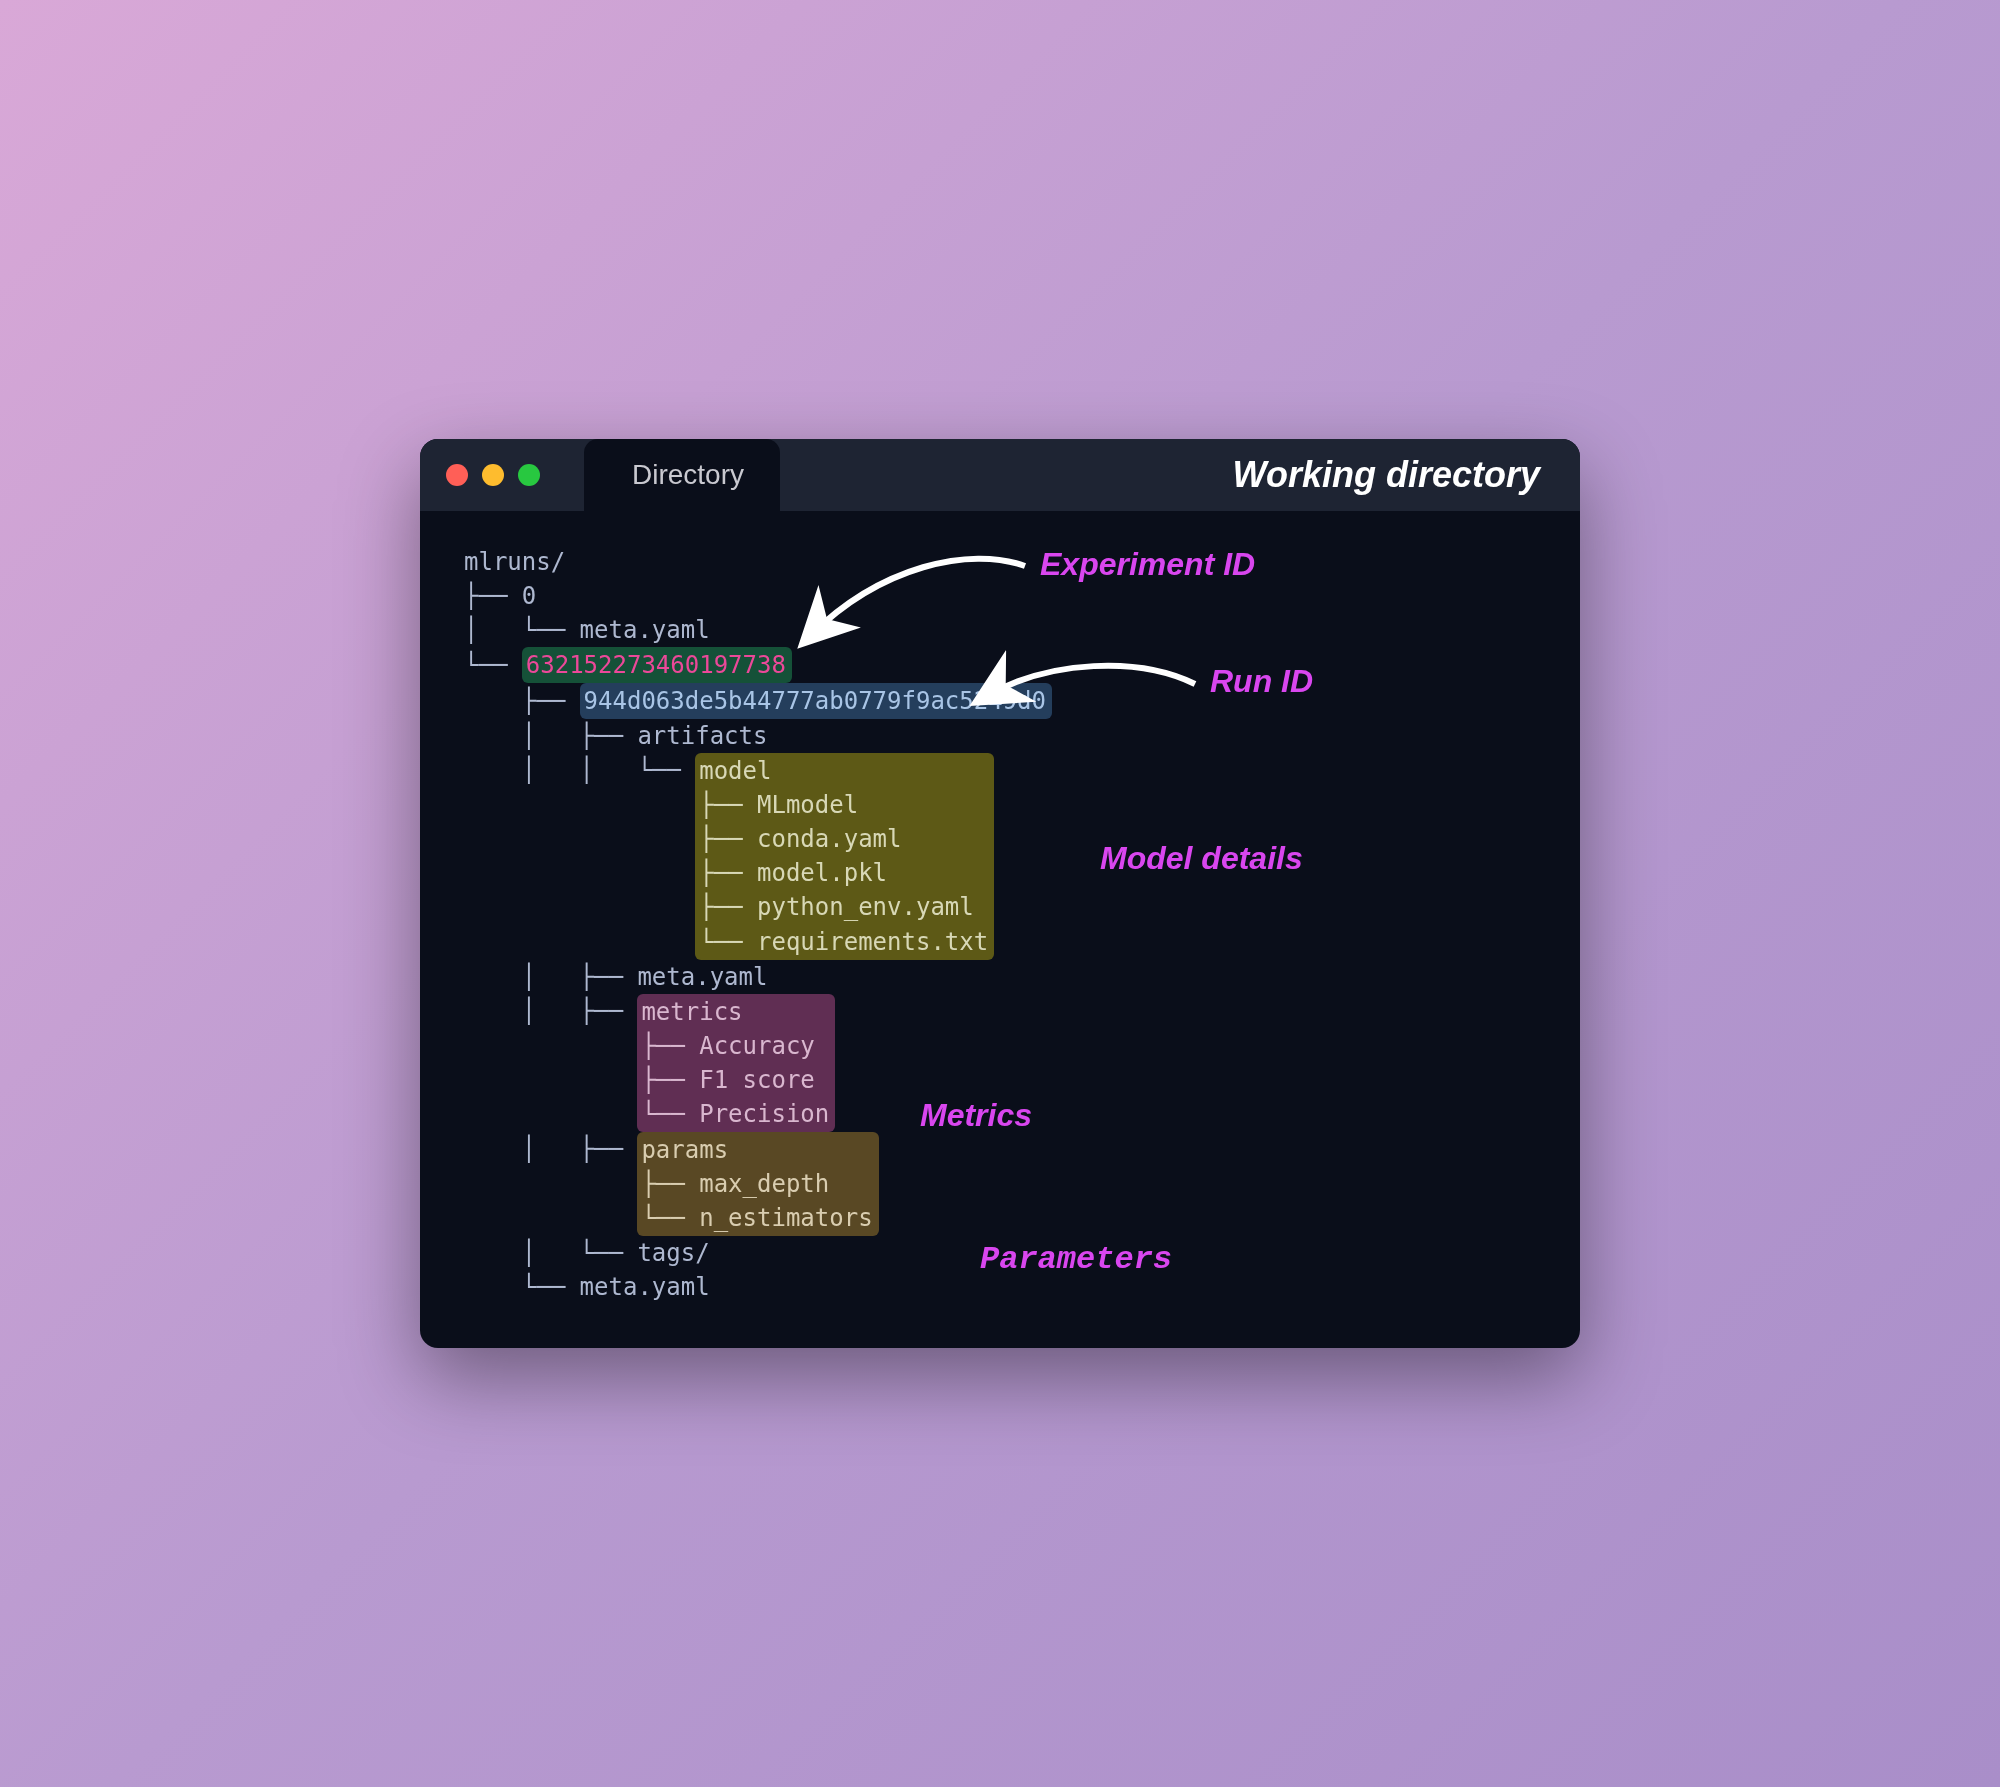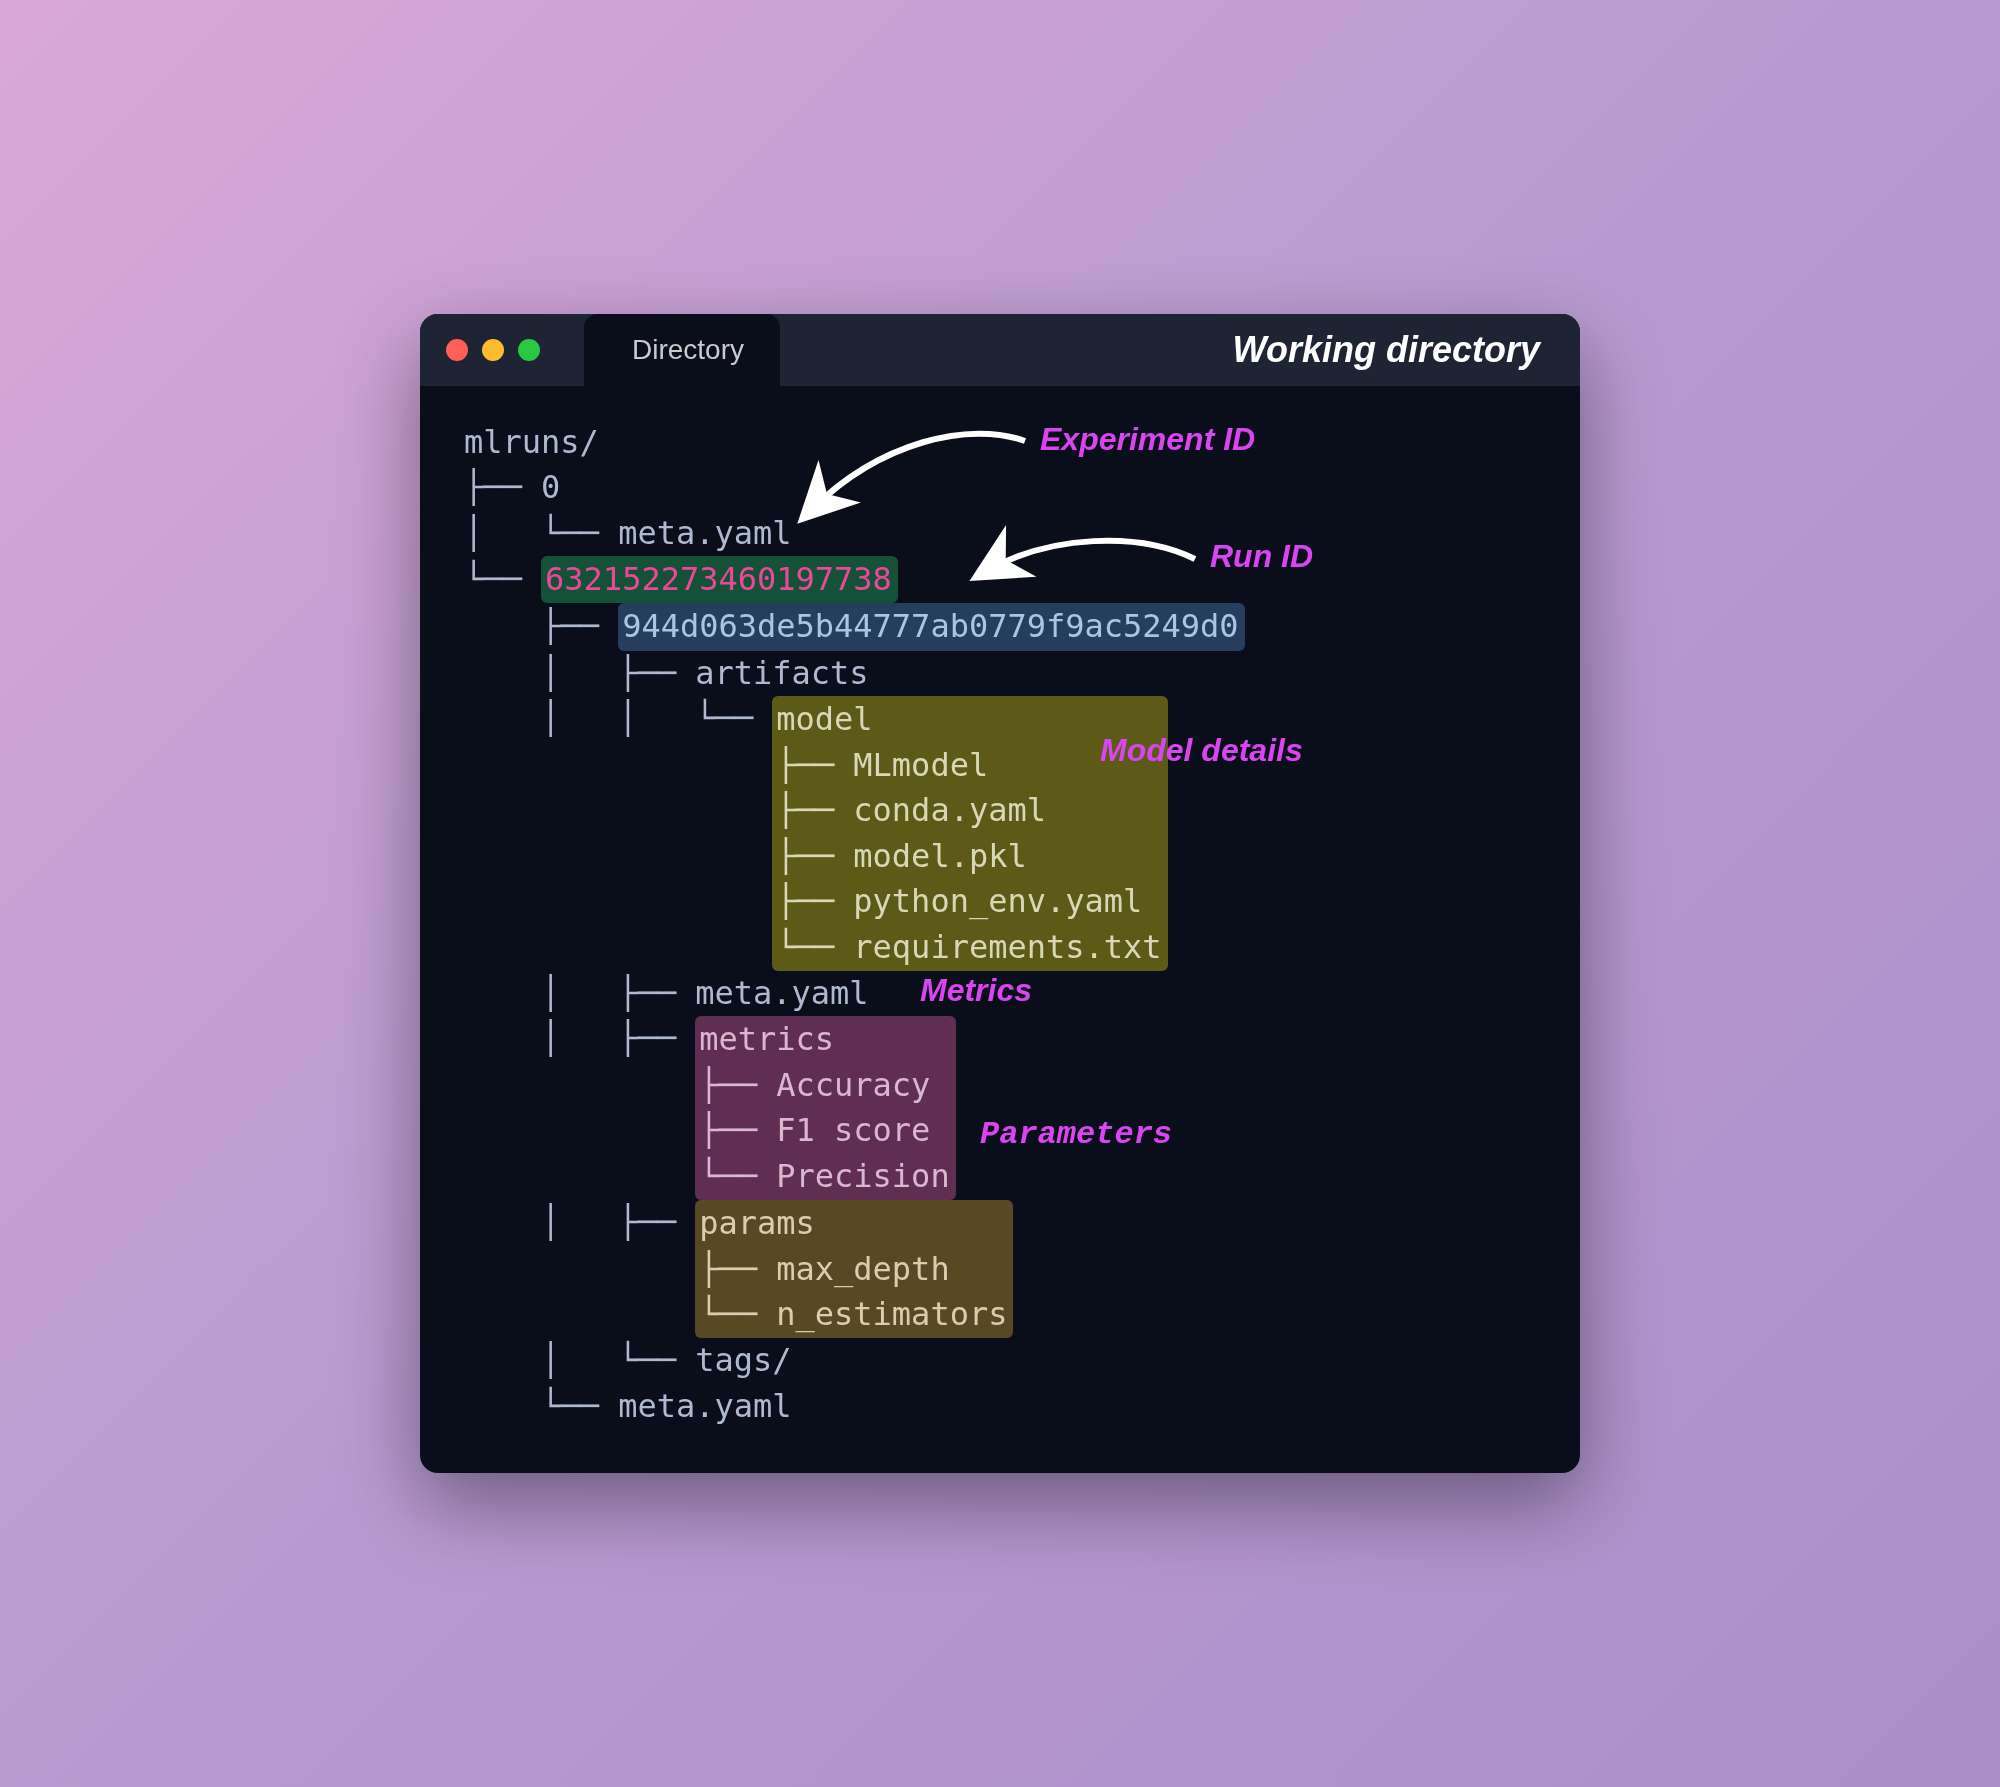--- a/index.html
+++ b/index.html
@@ -58,21 +58,21 @@
     font-weight: 700;
     font-style: italic;
     font-family: "Comic Sans MS", "Segoe Script", cursive, sans-serif;
   }
   .content {
     padding: 34px 44px 44px 44px;
     position: relative;
   }
   .tree {
     font-family: ui-monospace, "SF Mono", Menlo, Consolas, monospace;
-    font-size: 32px;
+    font-size: 24px;
     line-height: 1.42;
     color: #aeb8d0;
     white-space: pre;
   }
   .hl {
     border-radius: 6px;
     padding: 1px 6px 1px 4px;
     display: inline-block;
   }
   .hl-green { background: rgba(24, 93, 62, 0.85); color: #ec4899; }
@@ -133,21 +133,21 @@
 ├── <span>F1 score</span>
 └── <span>Precision</span></span>
     │   ├── <span class="block hl hl-brown hl-tight"><span>params</span>
 ├── <span>max_depth</span>
 └── <span>n_estimators</span></span>
     │   └── <span>tags/</span>
     └── <span>meta.yaml</span></div>
 
     <div class="annot" style="top:35px; left:620px;">Experiment ID</div>
     <div class="annot" style="top:152px; left:790px;">Run ID</div>
-    <div class="annot" style="top:346px; left:680px;">Model details</div>
+    <div class="annot" style="top:329px; left:680px;">Model details</div>
     <div class="annot" style="top:586px; left:500px;">Metrics</div>
     <div class="annot" style="top:730px; left:560px;font-family:Liberation Mono, monospace;">Parameters</div>
 
     <svg class="arrow" style="left:370px; top:30px;" width="250" height="110">
       <defs>
         <marker id="ah1" markerWidth="10" markerHeight="10" refX="7" refY="5" orient="auto">
           <path d="M0,0 L10,5 L0,10 L3,5 Z" fill="#ffffff"></path>
         </marker>
       </defs>
       <path d="M 235 25 C 180 5, 90 25, 20 95" stroke="#ffffff" stroke-width="6" fill="none" marker-end="url(#ah1)"></path>

